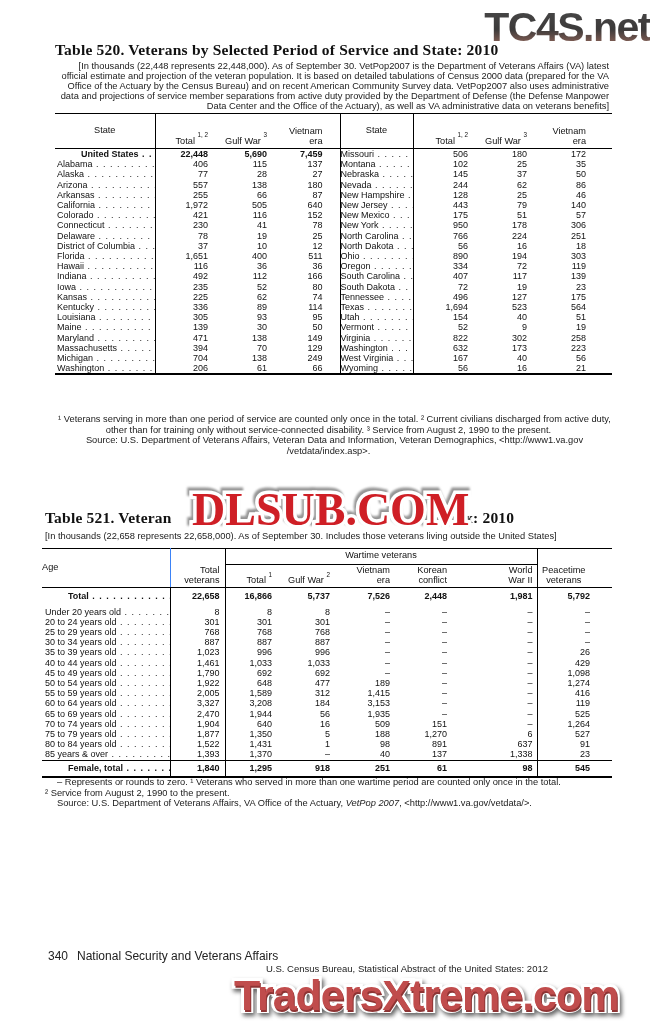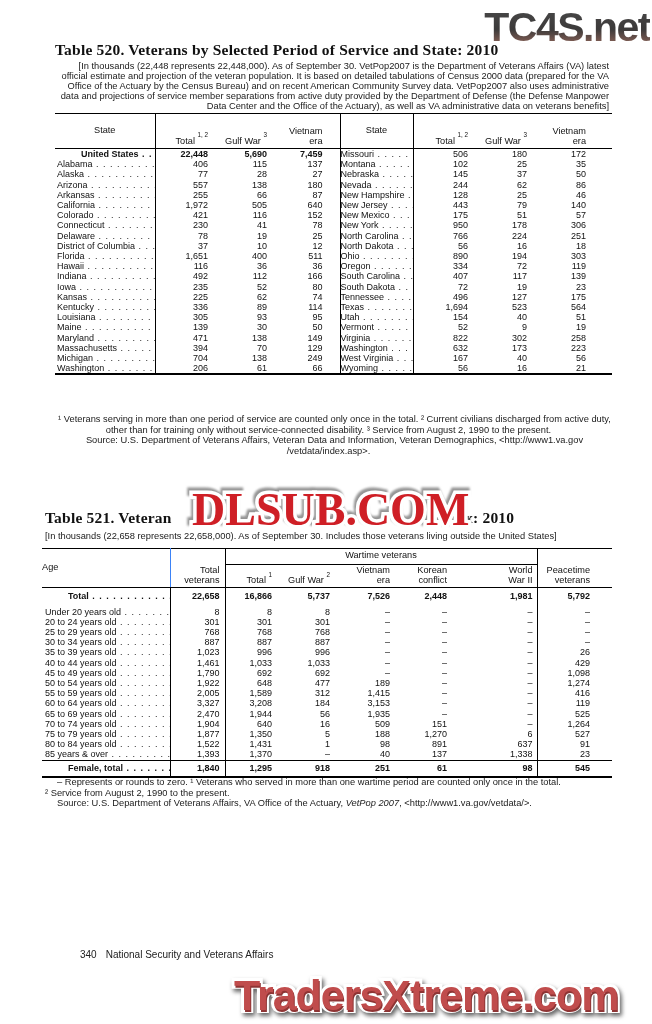--- a/index.html
+++ b/index.html
@@ -33,38 +33,38 @@
   #tbl520 td.cs-r{padding-left:0;}
   .pv-l{padding-right:17px !important;}
   .pv-r{padding-right:26px !important;}
   sup.sp{font-size:6.3px;position:relative;top:-2.5px;}
   
   #tbl521{left:42px;top:548px;width:570px;border-top:1px solid #000;border-bottom:2px solid #000;}
   #tbl521 thead th{font-size:9.2px;vertical-align:bottom;padding-bottom:2px;}
   #tbl521 thead tr.r2 th{border-bottom:1.5px solid #000;}
   #tbl521 th.h-age{vertical-align:middle;text-align:left;border-right:1px solid #3b82f6;border-bottom:1.5px solid #000;}
   #tbl521 th.h-tv{border-right:1px solid #000;border-bottom:1.5px solid #000;text-align:right;padding-right:5px;white-space:pre-line;}
-  #tbl521 th.h-pv{border-bottom:1.5px solid #000;text-align:right;padding-right:22px;white-space:pre-line;margin-left:12px;}
+  #tbl521 th.h-pv{border-bottom:1.5px solid #000;padding-right:22px;white-space:pre-line;margin-left:12px;}
   #tbl521 th.group{border-bottom:1px solid #000;border-right:1px solid #000;text-align:center;height:13px;vertical-align:middle;}
   #tbl521 td.age{border-right:1px solid #000;padding-left:3px;}
   #tbl521 .c0{border-right:1px solid #000;padding-right:5px;}
   #tbl521 .c1{padding-right:1px;}
   #tbl521 .c4{padding-right:3px;}
   #tbl521 .c5{border-right:1px solid #000;padding-right:4px;}
   #tbl521 .c6{padding-right:22px;}
   #tbl521 tr.total-row td{font-weight:bold;padding-top:3px;padding-bottom:5px;}
   #tbl521 tr.female-row td{font-weight:bold;border-top:1px solid #000;padding-top:2px;padding-bottom:3px;}
   
   .fnote{position:absolute;font-size:9.3px;line-height:10.6px;color:#1a1a1a;}
   #fn520{left:45px;top:414px;width:567px;text-align:center;}
   #fn521{left:45px;top:777px;width:567px;}
   .fnote p{margin:0;text-indent:12px;}
   .fnote p.noind{text-indent:0;}
   
-  #footerline{position:absolute;left:48px;top:949px;font-size:10px;color:#222;margin-left:32px;}
+  #footerline{position:absolute;left:48px;top:949px;font-size:12px;color:#222;}
   #footerline .sec{margin-left:9px;}
   #censusline{position:absolute;right:104px;top:963px;font-size:9.5px;color:#222;}
   
   .wm{position:absolute;font-weight:700;white-space:nowrap;z-index:5;}
   .wm .layer{position:absolute;left:0;top:0;white-space:nowrap;}
   .wm .fill{position:relative;}
   #wm-tc4s{right:2px;top:4px;font-size:41px;letter-spacing:-1.5px;
            font-family:"Liberation Sans",sans-serif;
            color:#4a4446;
            background:linear-gradient(#4b4b4b 0%,#3c3a3a 55%,#9a6a5d 95%);
@@ -554,20 +554,21 @@
 
   <div class="fnote" id="fn521">
     <p>– Represents or rounds to zero. ¹ Veterans who served in more than one wartime period are counted only once in the total.</p>
     <p class="noind">² Service from August 2, 1990 to the present.</p>
     <p><span>Source: U.S. Department of Veterans Affairs, VA Office of the Actuary, </span><i>VetPop 2007</i><span>, &lt;http://www1.va.gov/vetdata/&gt;.</span></p>
   </div>
 
   <div id="footerline">
     <span>340</span><span class="sec">National Security and Veterans Affairs</span>
   </div>
+  <div id="censusline">U.S. Census Bureau, Statistical Abstract of the United States: 2012</div>
 
   <div class="wm" id="wm-tc4s">TC4S.net</div>
   <div class="wm" id="wm-dlsub">
     <span class="layer stroke">DLSUB.COM</span>
     <span class="layer fill">DLSUB.COM</span>
   </div>
   <div class="wm" id="wm-traders">
     <span class="layer stroke">TradersXtreme.com</span>
     <span class="layer fill">TradersXtreme.com</span>
   </div>

